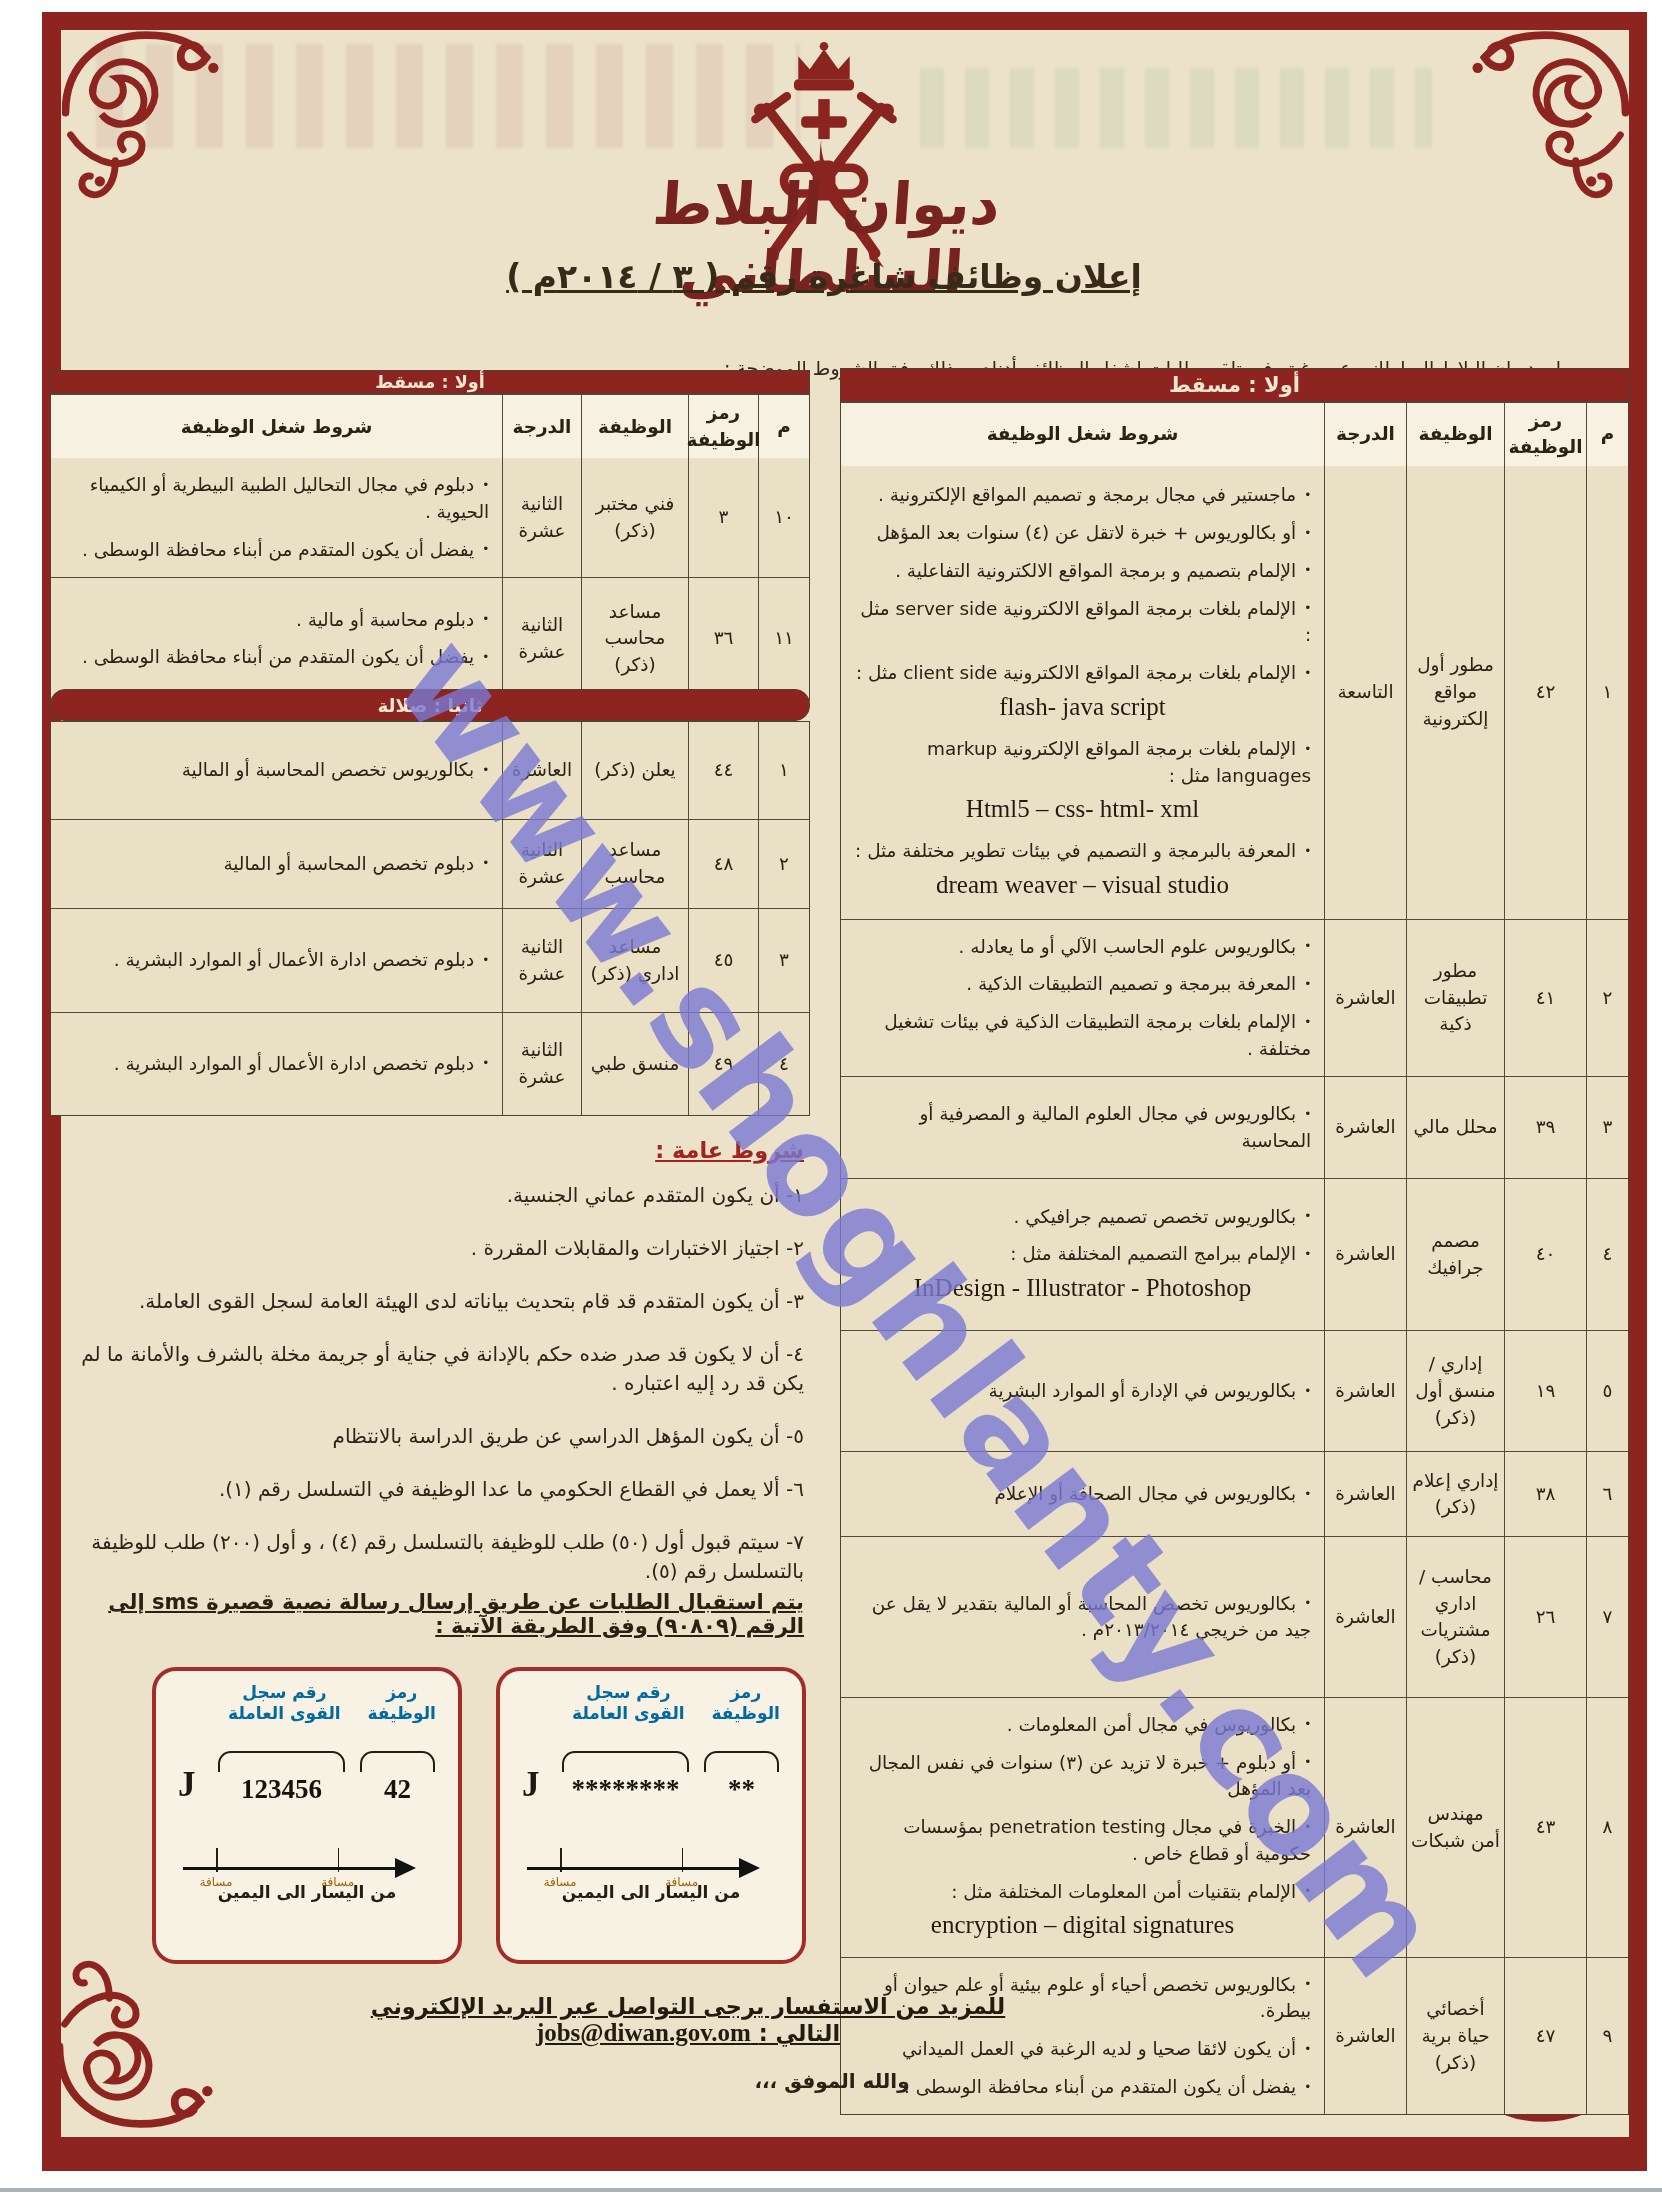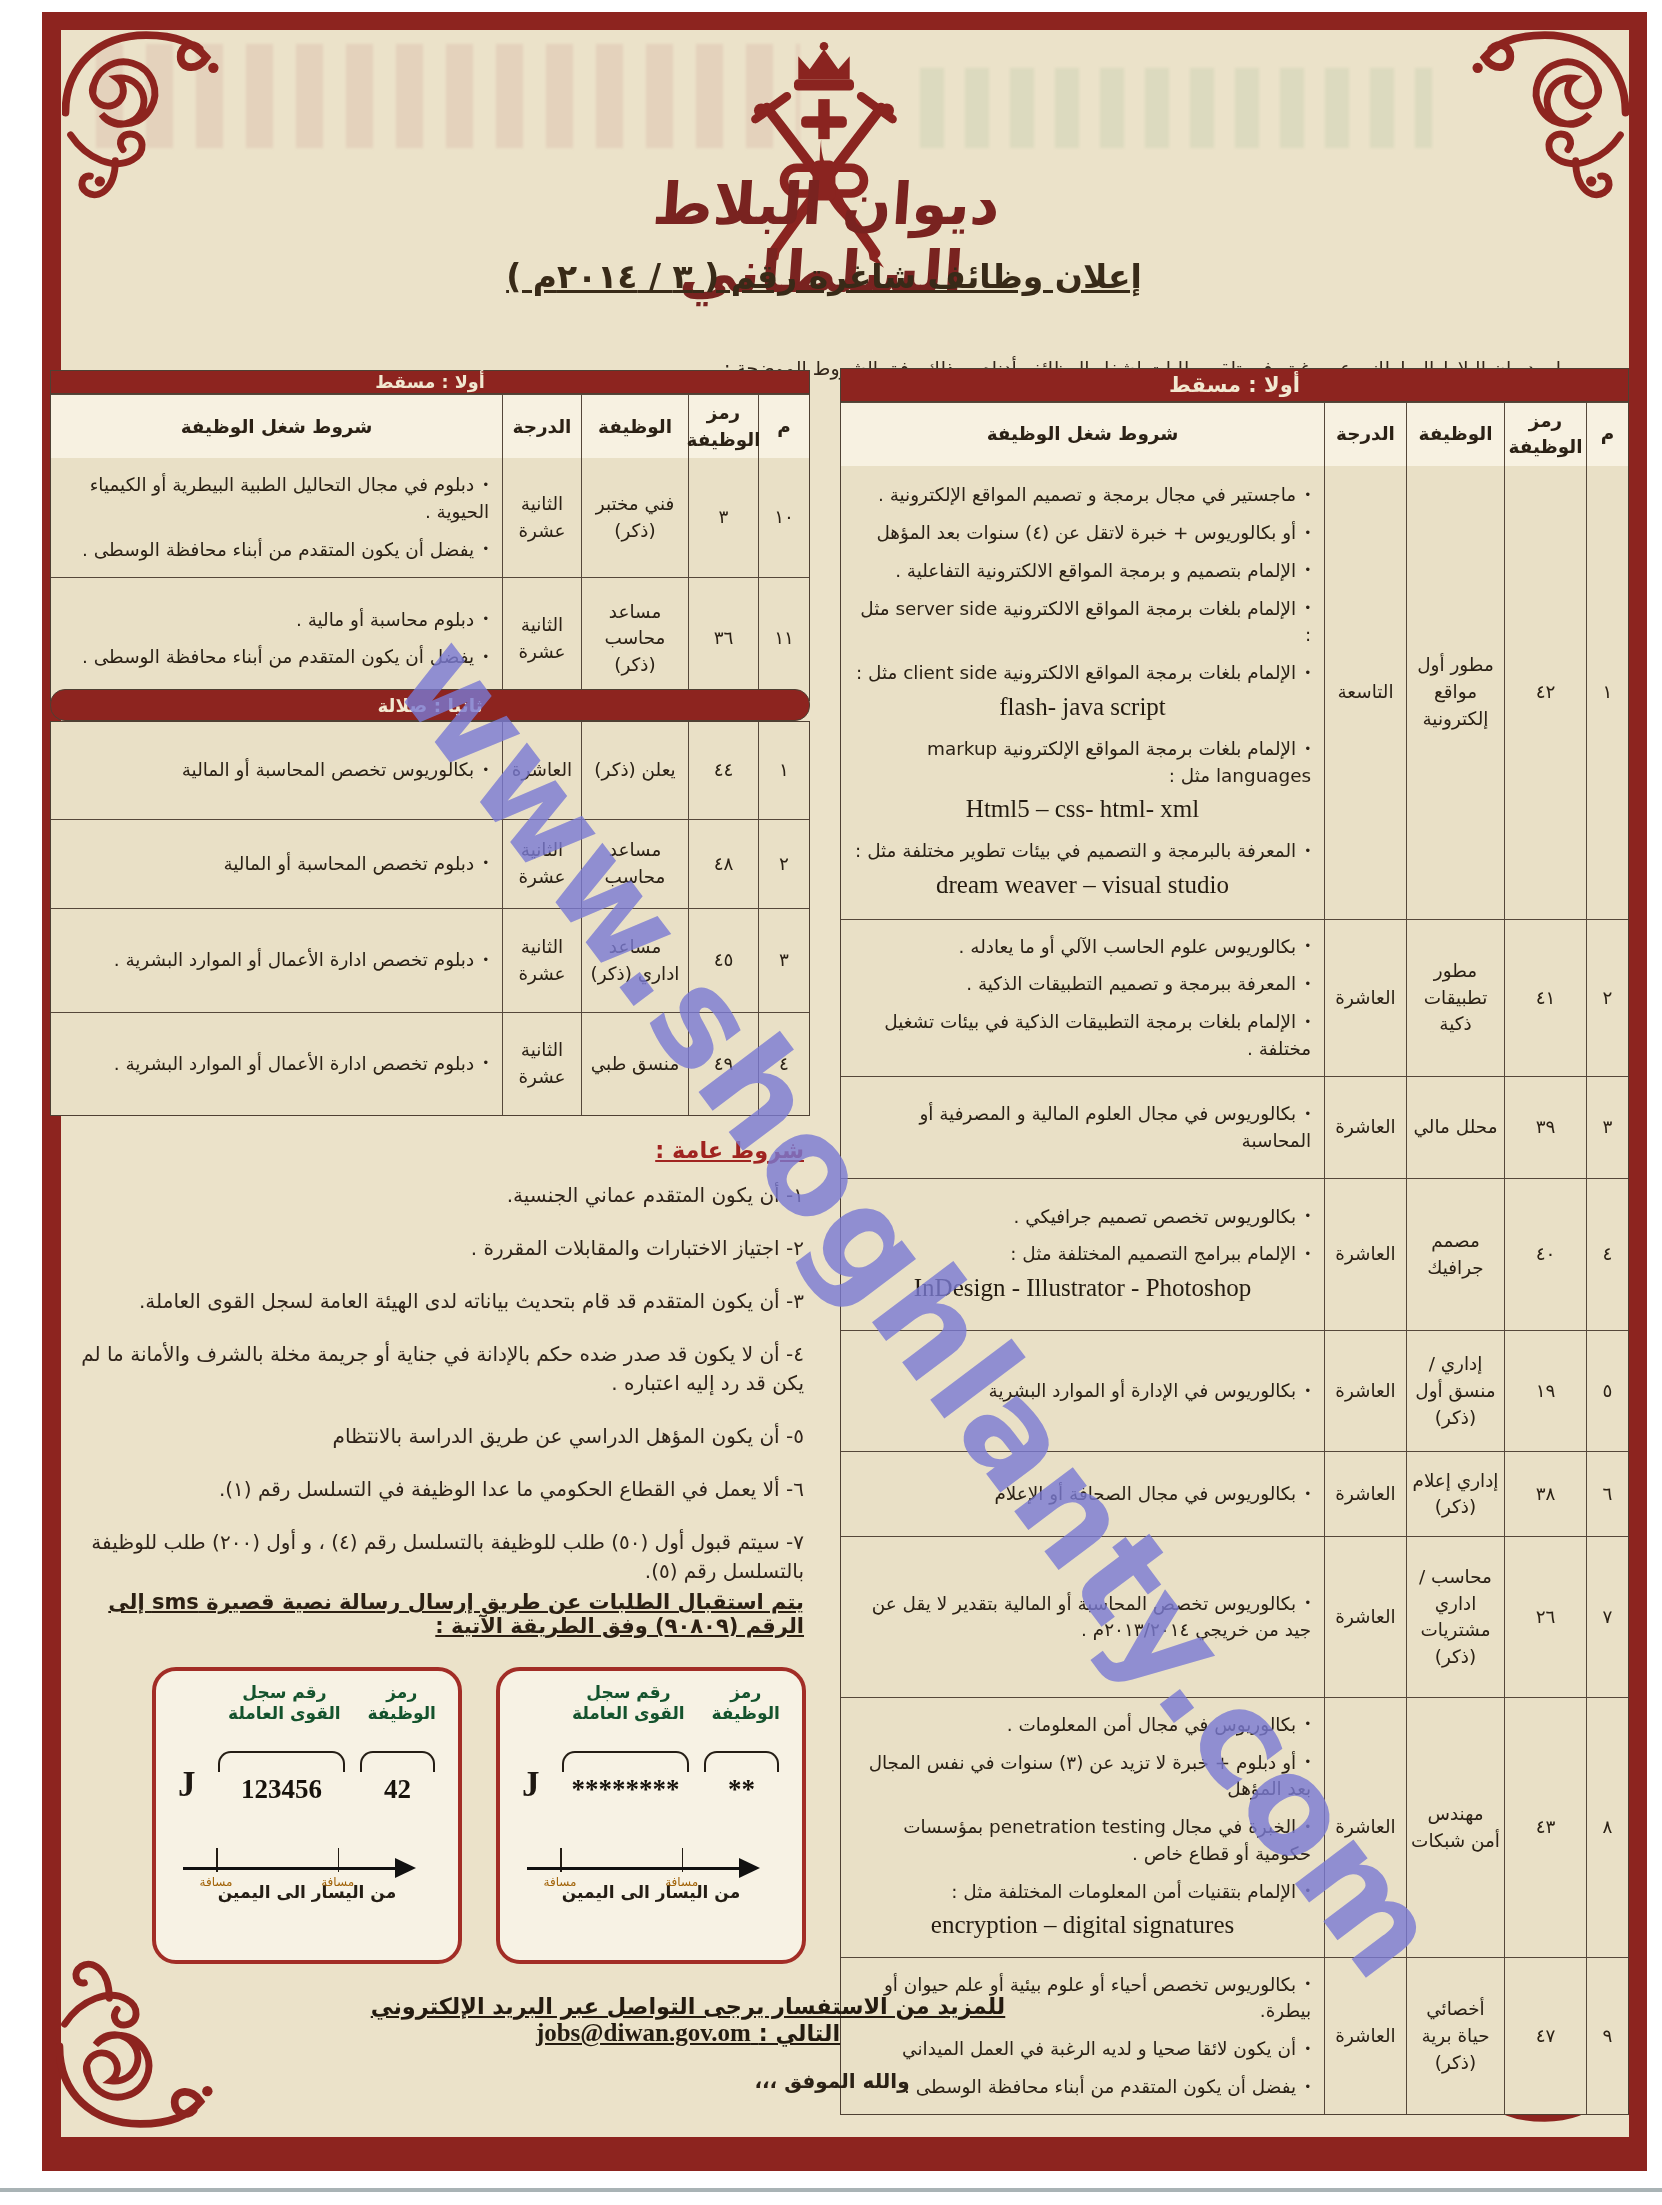--- a/index.html
+++ b/index.html
@@ -55,21 +55,21 @@
           font-size:25px;margin-top:1.6px;color:#241b10;}
   
   .conds{position:absolute;left:56px;top:1137px;width:748px;direction:rtl;text-align:right;z-index:10;font-size:20px;}
   .conds-head{color:#a02420;font-weight:bold;font-size:22.4px;text-decoration:underline;margin-bottom:17.6px;}
   .cond-item{margin-bottom:24px;line-height:1.45;color:#30241a;}
   .sms-line{position:absolute;left:56px;top:1590px;width:748px;direction:rtl;text-align:right;z-index:10;
             font-size:21px;font-weight:bold;text-decoration:underline;color:#2c2013;}
   
   .sms-box{position:absolute;top:1667px;width:310px;height:297px;background:#f7f2e4;border:4px solid #a22d26;
            border-radius:24px;box-sizing:border-box;z-index:10;padding:11.2px 9.6px 8px 9.6px;}
-  .box-labels{display:flex;direction:ltr;font-size:17px;font-weight:bold;text-align:center;color:#14532d;}
+  .box-labels{display:flex;direction:ltr;font-size:17px;font-weight:bold;text-align:center;color:#0369a1;}
   .bl-spacer{width:17%;}
   .lbl{display:flex;flex-direction:column;line-height:1.25;}
   .lbl-reg{width:50%;}
   .lbl-code{width:33%;}
   .box-values{display:flex;direction:ltr;align-items:flex-end;margin-top:11.2px;height:69px;}
   .jcol{width:15%;text-align:center;font-family:"Liberation Serif","DejaVu Serif",serif;
         font-size:35px;font-weight:bold;color:#1e1812;}
   .vcol{display:flex;flex-direction:column;align-items:center;}
   .v-reg{width:52%;}
   .v-code{width:30%;}

